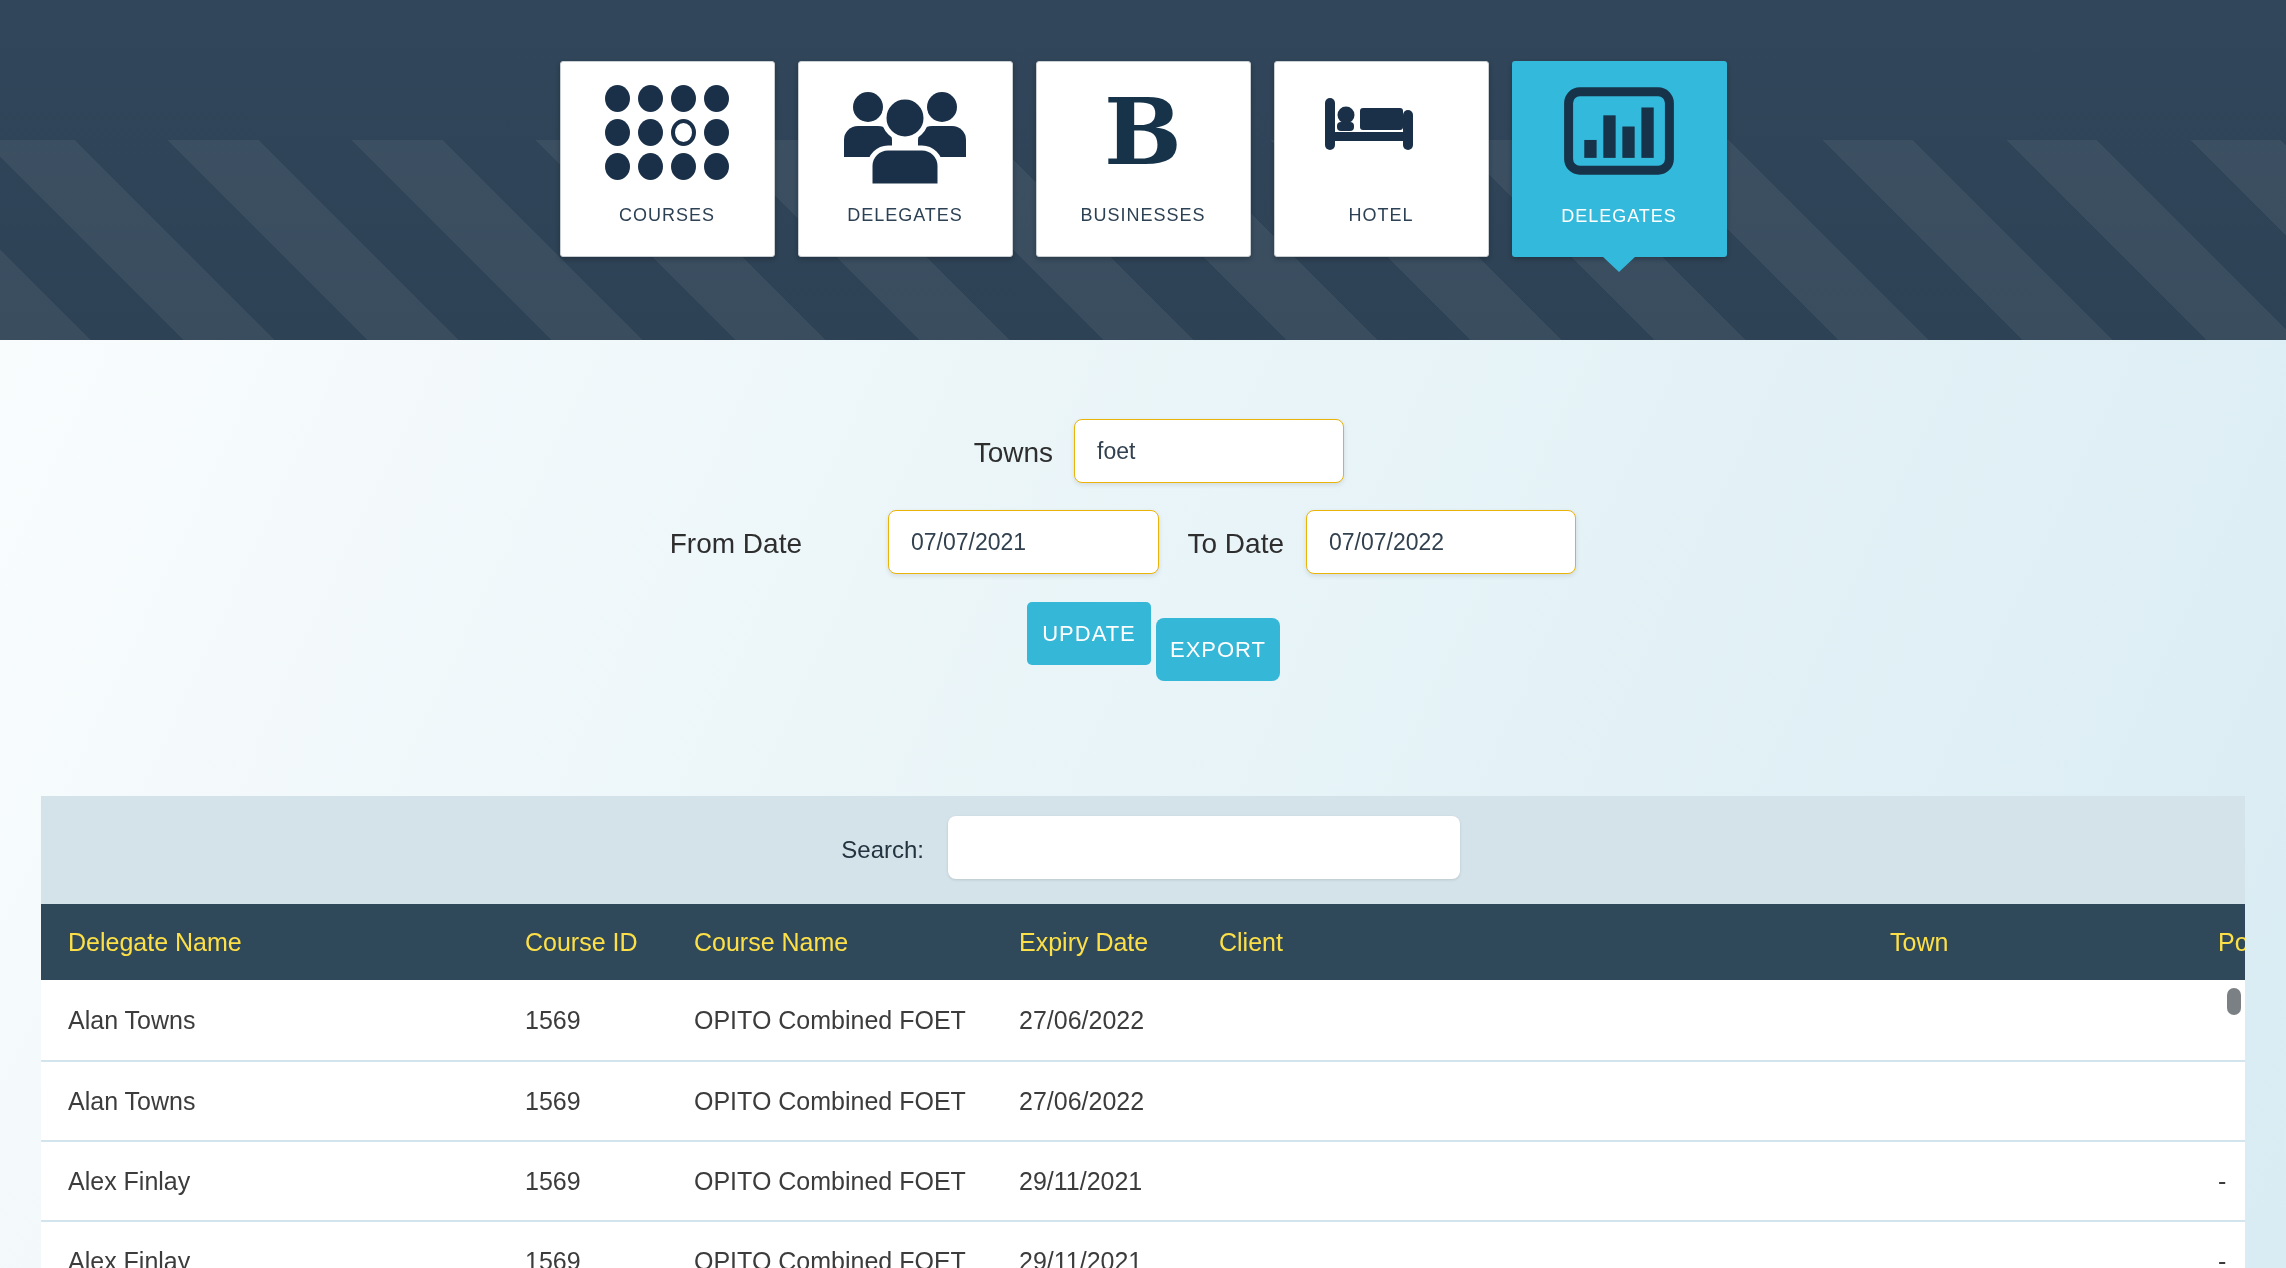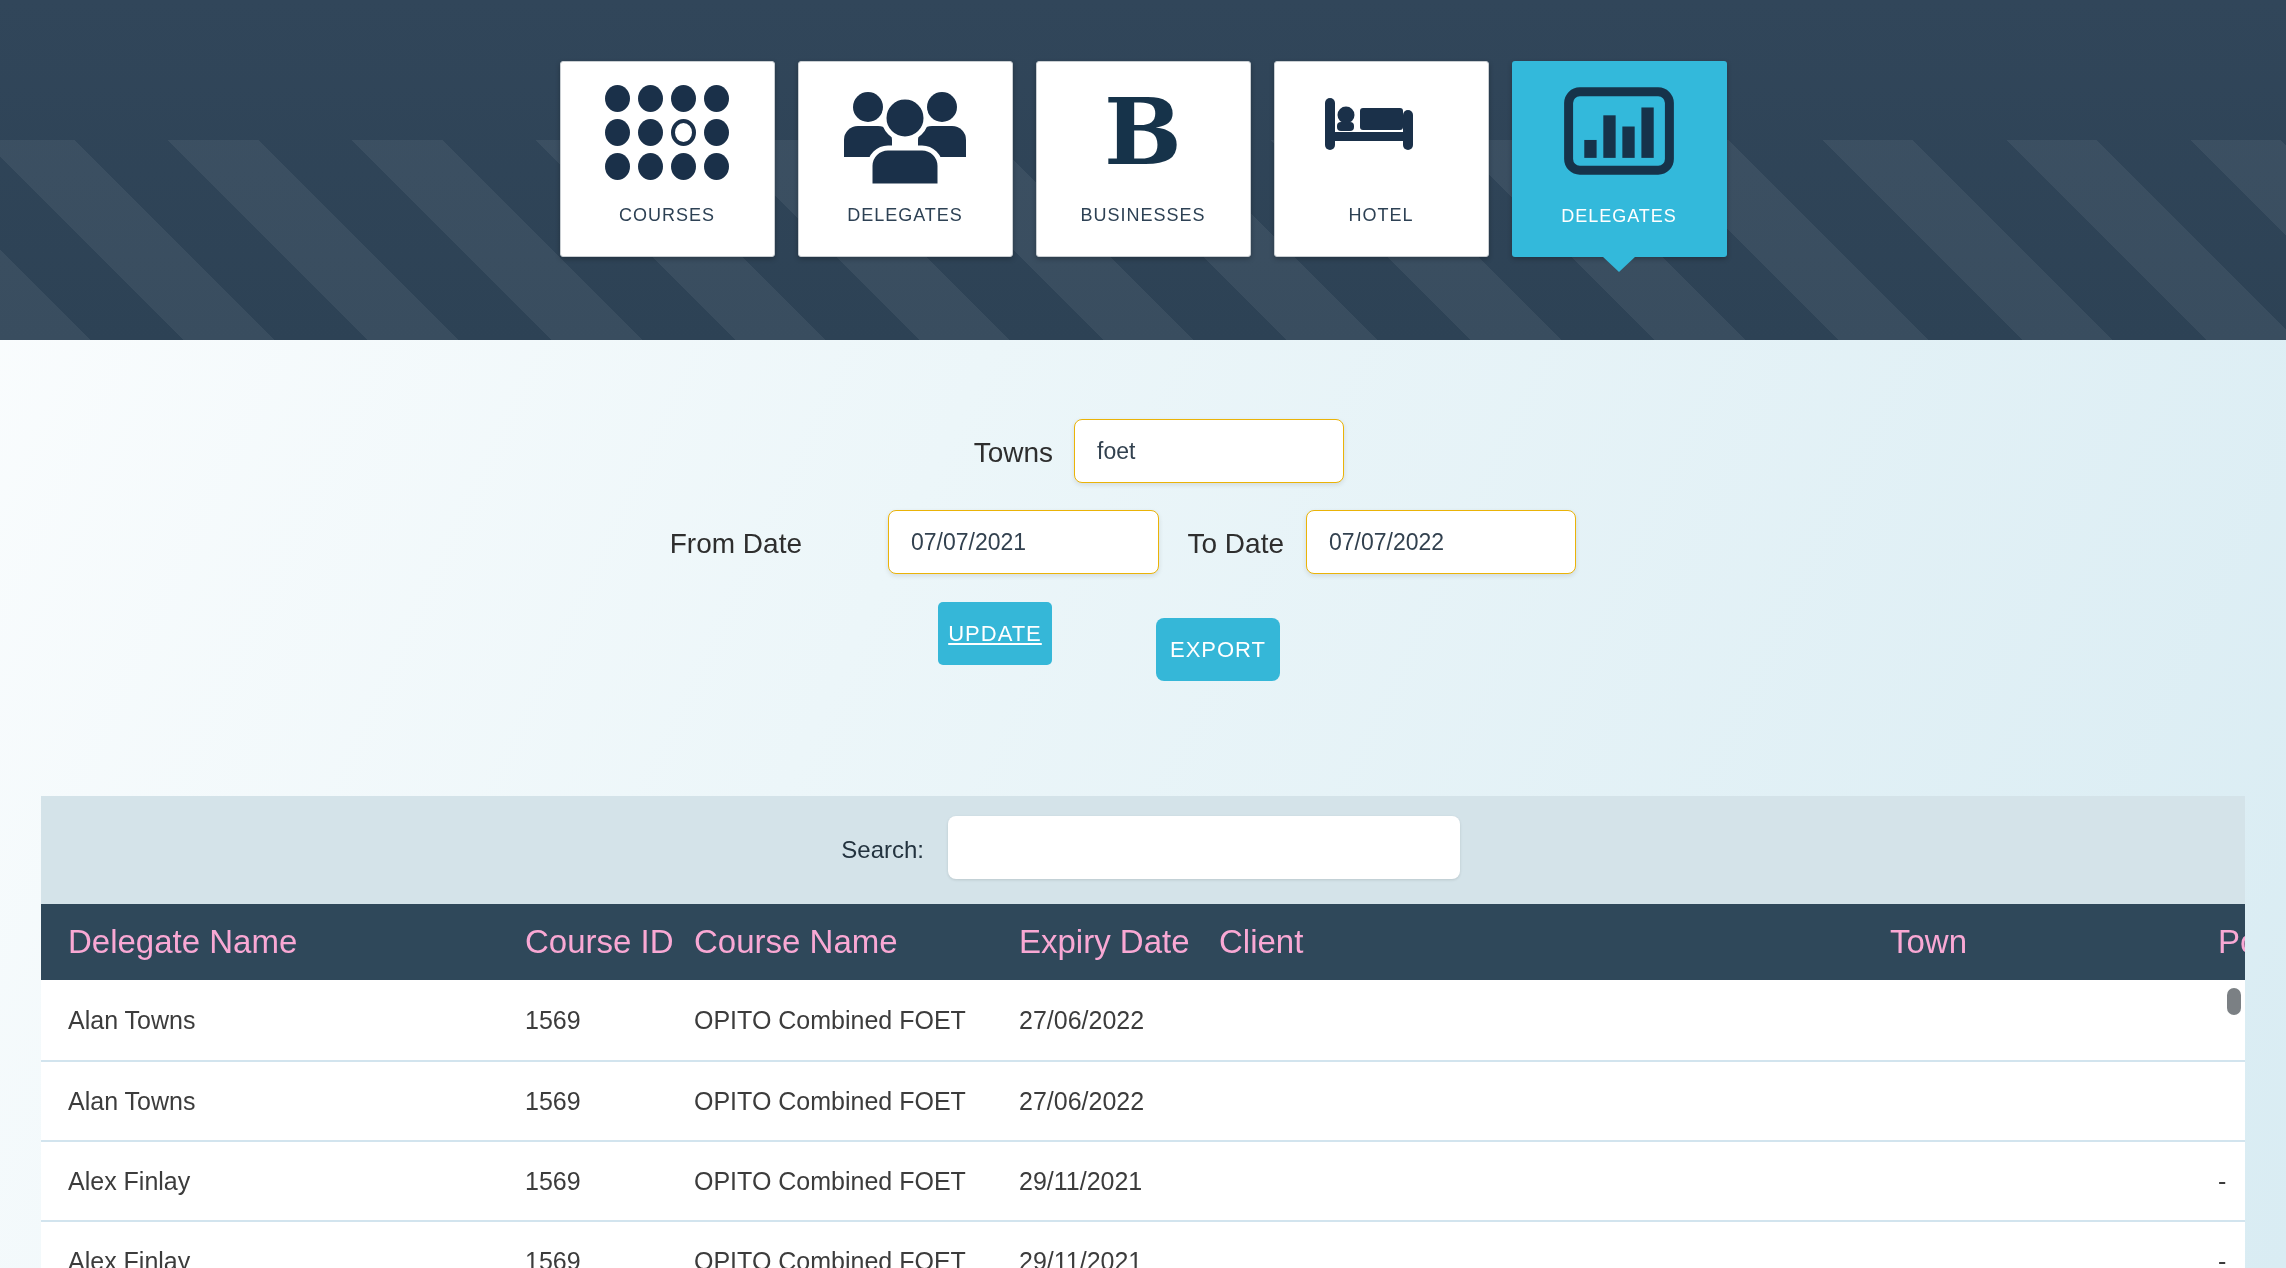--- a/index.html
+++ b/index.html
@@ -54,21 +54,21 @@
            background:#d4e3e9; overflow:hidden; }
   .searchbar { position:relative; height:108px; }
   .search-label { position:absolute; right:1321px; top:50%; transform:translateY(-50%);
            font-size:24px; color:#23333f; }
   .search-input { position:absolute; left:907px; top:20px; width:512px; height:63px;
            background:#fff; border:none; border-radius:8px; padding:0 20px;
            font-family:"Liberation Sans",sans-serif; font-size:24px; color:#333; outline:none;
            box-shadow:0 1px 3px rgba(0,0,0,0.12); }
   .thead { position:relative; height:76px; background:#2f485a; }
   .hcell { position:absolute; top:50%; transform:translateY(-50%); white-space:nowrap;
-           font-size:33px; color:#f9a8d4; cursor:pointer; }
+           font-size:25px; color:#fde047; cursor:pointer; }
   .tbody { position:relative; background:#fff; }
   .trow { position:relative; height:80px; background:#fff; }
   .trow + .trow { border-top:2px solid #d2e4ee; }
   .cell { position:absolute; top:50%; transform:translateY(-50%); white-space:nowrap;
           font-size:25px; color:#3c3c3c;text-align:right; }
   .col0 { left:27px; } .col1 { left:484px; } .col2 { left:653px; }
   .col3 { left:978px; } .col4 { left:1178px; } .col5 { left:1849px; } .col6 { left:2177px; }
   .vthumb { position:absolute; right:4px; top:192px; width:14px; height:27px;
           background:#7b8084; border-radius:7px; cursor:grab; }
 </style>
@@ -158,21 +158,21 @@
 <div class="content">
   <div class="flabel" style="right:1233px; top:97px;">Towns</div>
   <input class="finput" style="left: 1074px; top: 79px; width: 270px;" value="foet">
 
   <div class="flabel" style="right:1484px; top:188px;">From Date</div>
   <input class="finput" style="left: 888px; top: 170px; width: 271px;" value="07/07/2021">
 
   <div class="flabel" style="right:1002px; top:188px;">To Date</div>
   <input class="finput" style="left: 1306px; top: 170px; width: 270px;" value="07/07/2022">
 
-  <button class="btn" style="left:938px; top:262px; width:114px;text-decoration:underline;">UPDATE</button>
+  <button class="btn" style="left:1027px; top:262px; width:124px;">UPDATE</button>
   <button class="btn" style="left:1156px; top:278px; width:124px;border-radius:8px;">EXPORT</button>
 </div>
 
 <div class="panel">
   <div class="searchbar">
     <div class="search-label">Search:</div>
     <input class="search-input" value="" style="">
   </div>
 
   <div class="thead">

